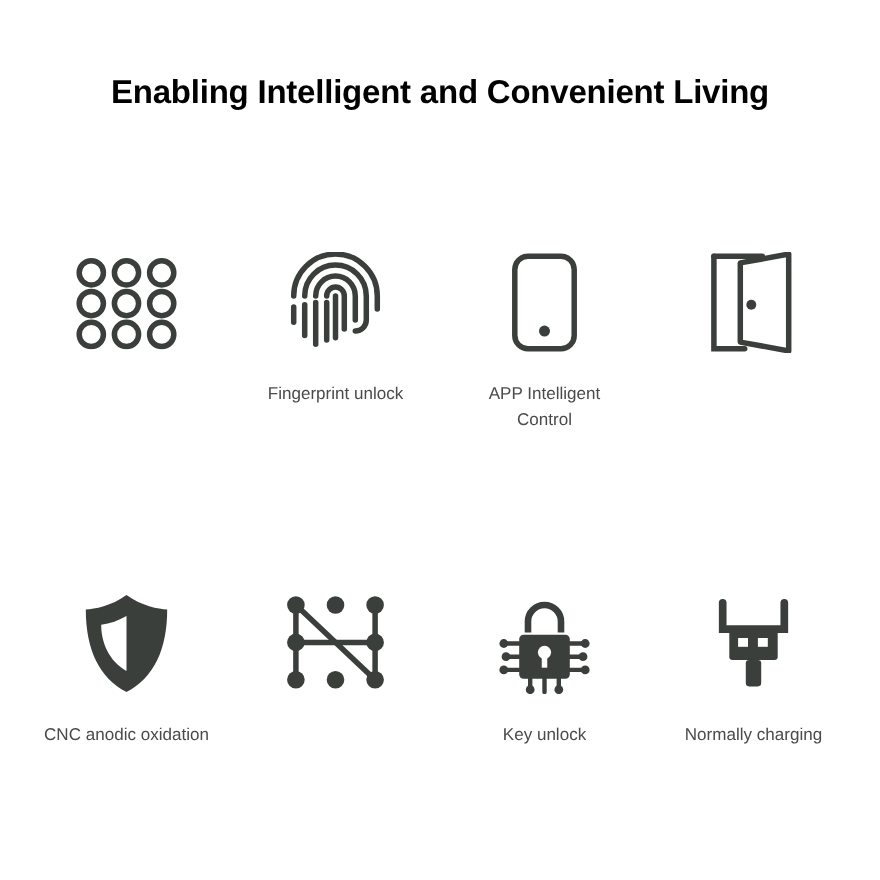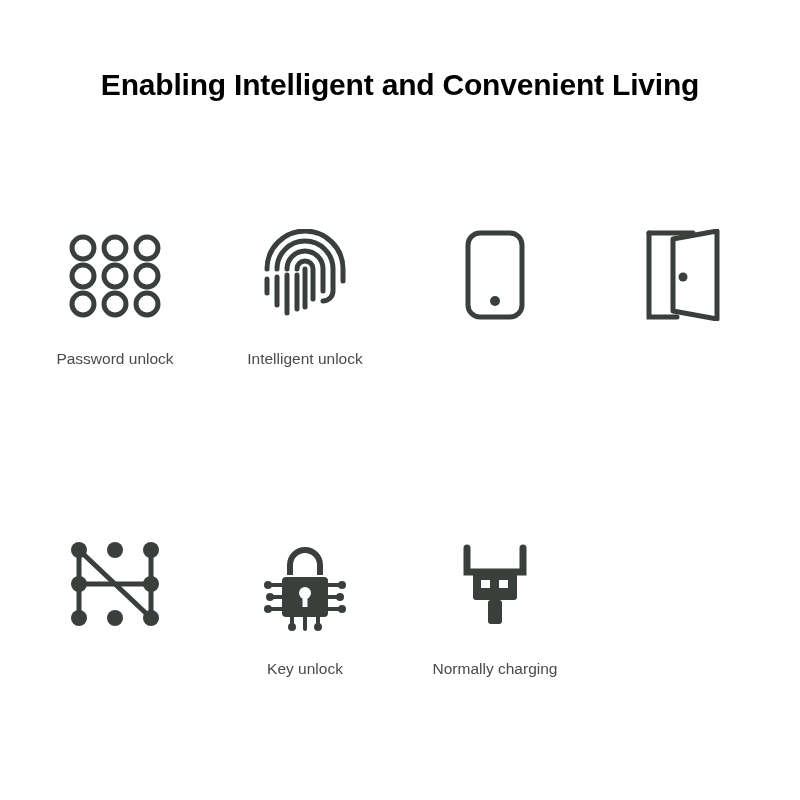--- a/index.html
+++ b/index.html
@@ -83,62 +83,71 @@
               <circle cx="80" cy="16" r="11"></circle>
             <circle cx="16" cy="44" r="11"></circle>
               <circle cx="48" cy="44" r="11"></circle>
               <circle cx="80" cy="44" r="11"></circle>
             <circle cx="16" cy="72" r="11"></circle>
               <circle cx="48" cy="72" r="11"></circle>
               <circle cx="80" cy="72" r="11"></circle>
           </g>
         </svg>
       </div>
-      <div class="cell-label">Password unlock</div>
     </div>
 
     <div class="cell">
       <div class="icon-wrap">
         <svg width="88" height="92" viewBox="0 0 88 92" aria-hidden="true">
           <g class="ic-stroke" stroke-width="5" stroke-linecap="round">
             <path d="M6 40 A38 38 0 0 1 82 40 L82 52"></path>
             <path d="M16 40 A28 28 0 0 1 72 40 L72 62 A10 10 0 0 1 62 72"></path>
             <path d="M26 40 A18 18 0 0 1 62 40 L62 62"></path>
             <path d="M36 40 A8 8 0 0 1 52 40 L52 70"></path>
             <path d="M44 40 L44 78"></path>
             <path d="M36 46 L36 80"></path>
             <path d="M26 46 L26 84"></path>
             <path d="M16 48 L16 76"></path>
             <path d="M6 50 L6 64"></path>
           </g>
         </svg>
       </div>
-      <div class="cell-label">Intelligent unlock</div>
+      <div class="cell-label">Fingerprint unlock</div>
     </div>
 
     <div class="cell">
       <div class="icon-wrap">
         <svg width="62" height="92" viewBox="0 0 62 92" aria-hidden="true">
           <rect x="4" y="4" width="54" height="84" rx="12" ry="12" class="ic-stroke" stroke-width="5"></rect>
           <circle cx="31" cy="72" r="5" class="ic"></circle>
         </svg>
       </div>
+      <div class="cell-label">APP Intelligent Control</div>
     </div>
 
     <div class="cell">
       <div class="icon-wrap">
         <svg width="84" height="92" viewBox="0 0 84 92" aria-hidden="true">
           <path d="M6 4 L6 88 L34 88" class="ic-stroke" stroke-width="5" stroke-linecap="round"></path>
           <path d="M6 4 L50 4" class="ic-stroke" stroke-width="5" stroke-linecap="round"></path>
           <path d="M30 10 L74 2 L74 90 L30 82 Z" class="ic-stroke" stroke-width="5" stroke-linejoin="round"></path>
           <circle cx="40" cy="48" r="4.5" class="ic"></circle>
         </svg>
       </div>
     </div>
 
+    <div class="cell">
+      <div class="icon-wrap">
+        <svg width="82" height="94" viewBox="0 0 82 94" aria-hidden="true">
+          <path d="M41 3 C27 13 12 16 4 16 C4 52 16 78 41 91 C66 78 78 52 78 16 C70 16 55 13 41 3 Z" class="ic"></path>
+          <path d="M41 22 L41 72 C25 63 18 46 18 30 C26 29 34 26 41 22 Z" fill="#ffffff"></path>
+        </svg>
+      </div>
+      <div class="cell-label">CNC anodic oxidation</div>
+    </div>
 
     <div class="cell">
       <div class="icon-wrap">
         <svg width="92" height="90" viewBox="0 0 92 90" aria-hidden="true">
           <g class="ic-stroke" stroke-width="5" stroke-linecap="round">
             <path d="M10 10 L10 78"></path>
             <path d="M10 10 L82 78"></path>
             <path d="M82 10 L82 78"></path>
             <path d="M10 44 L82 44"></path>
           </g>

